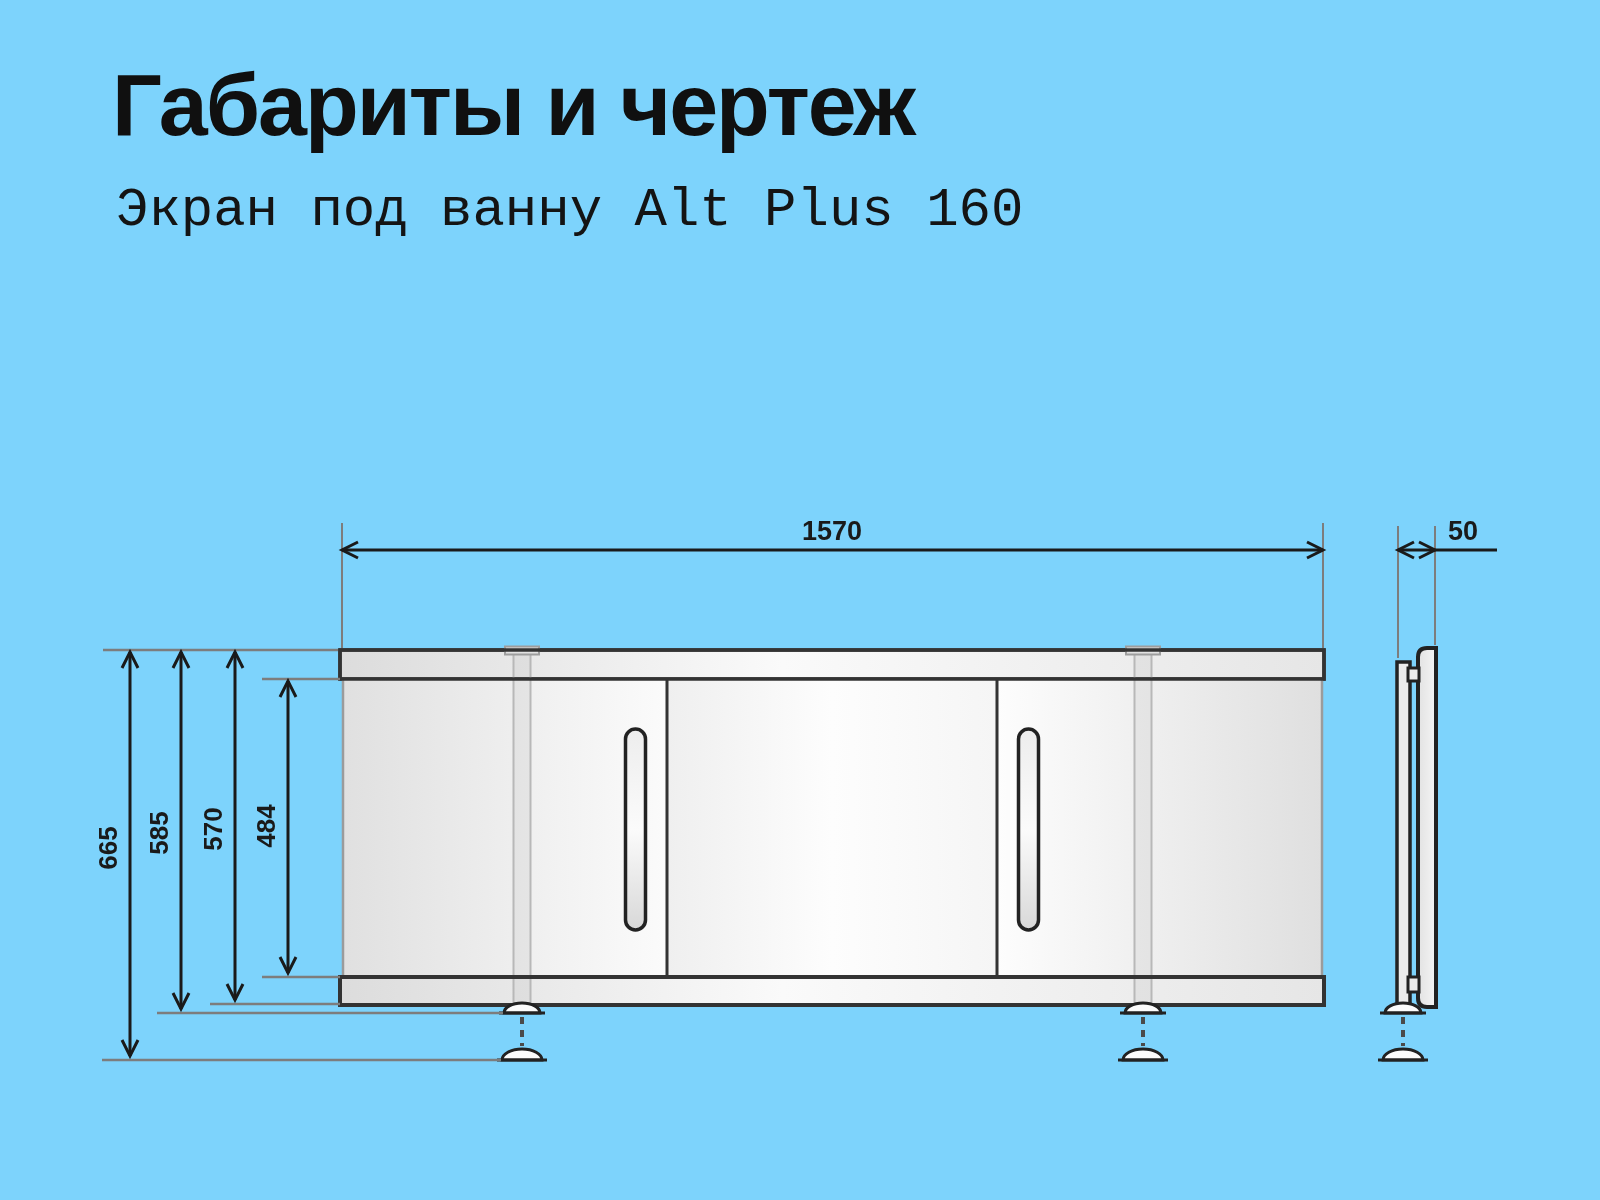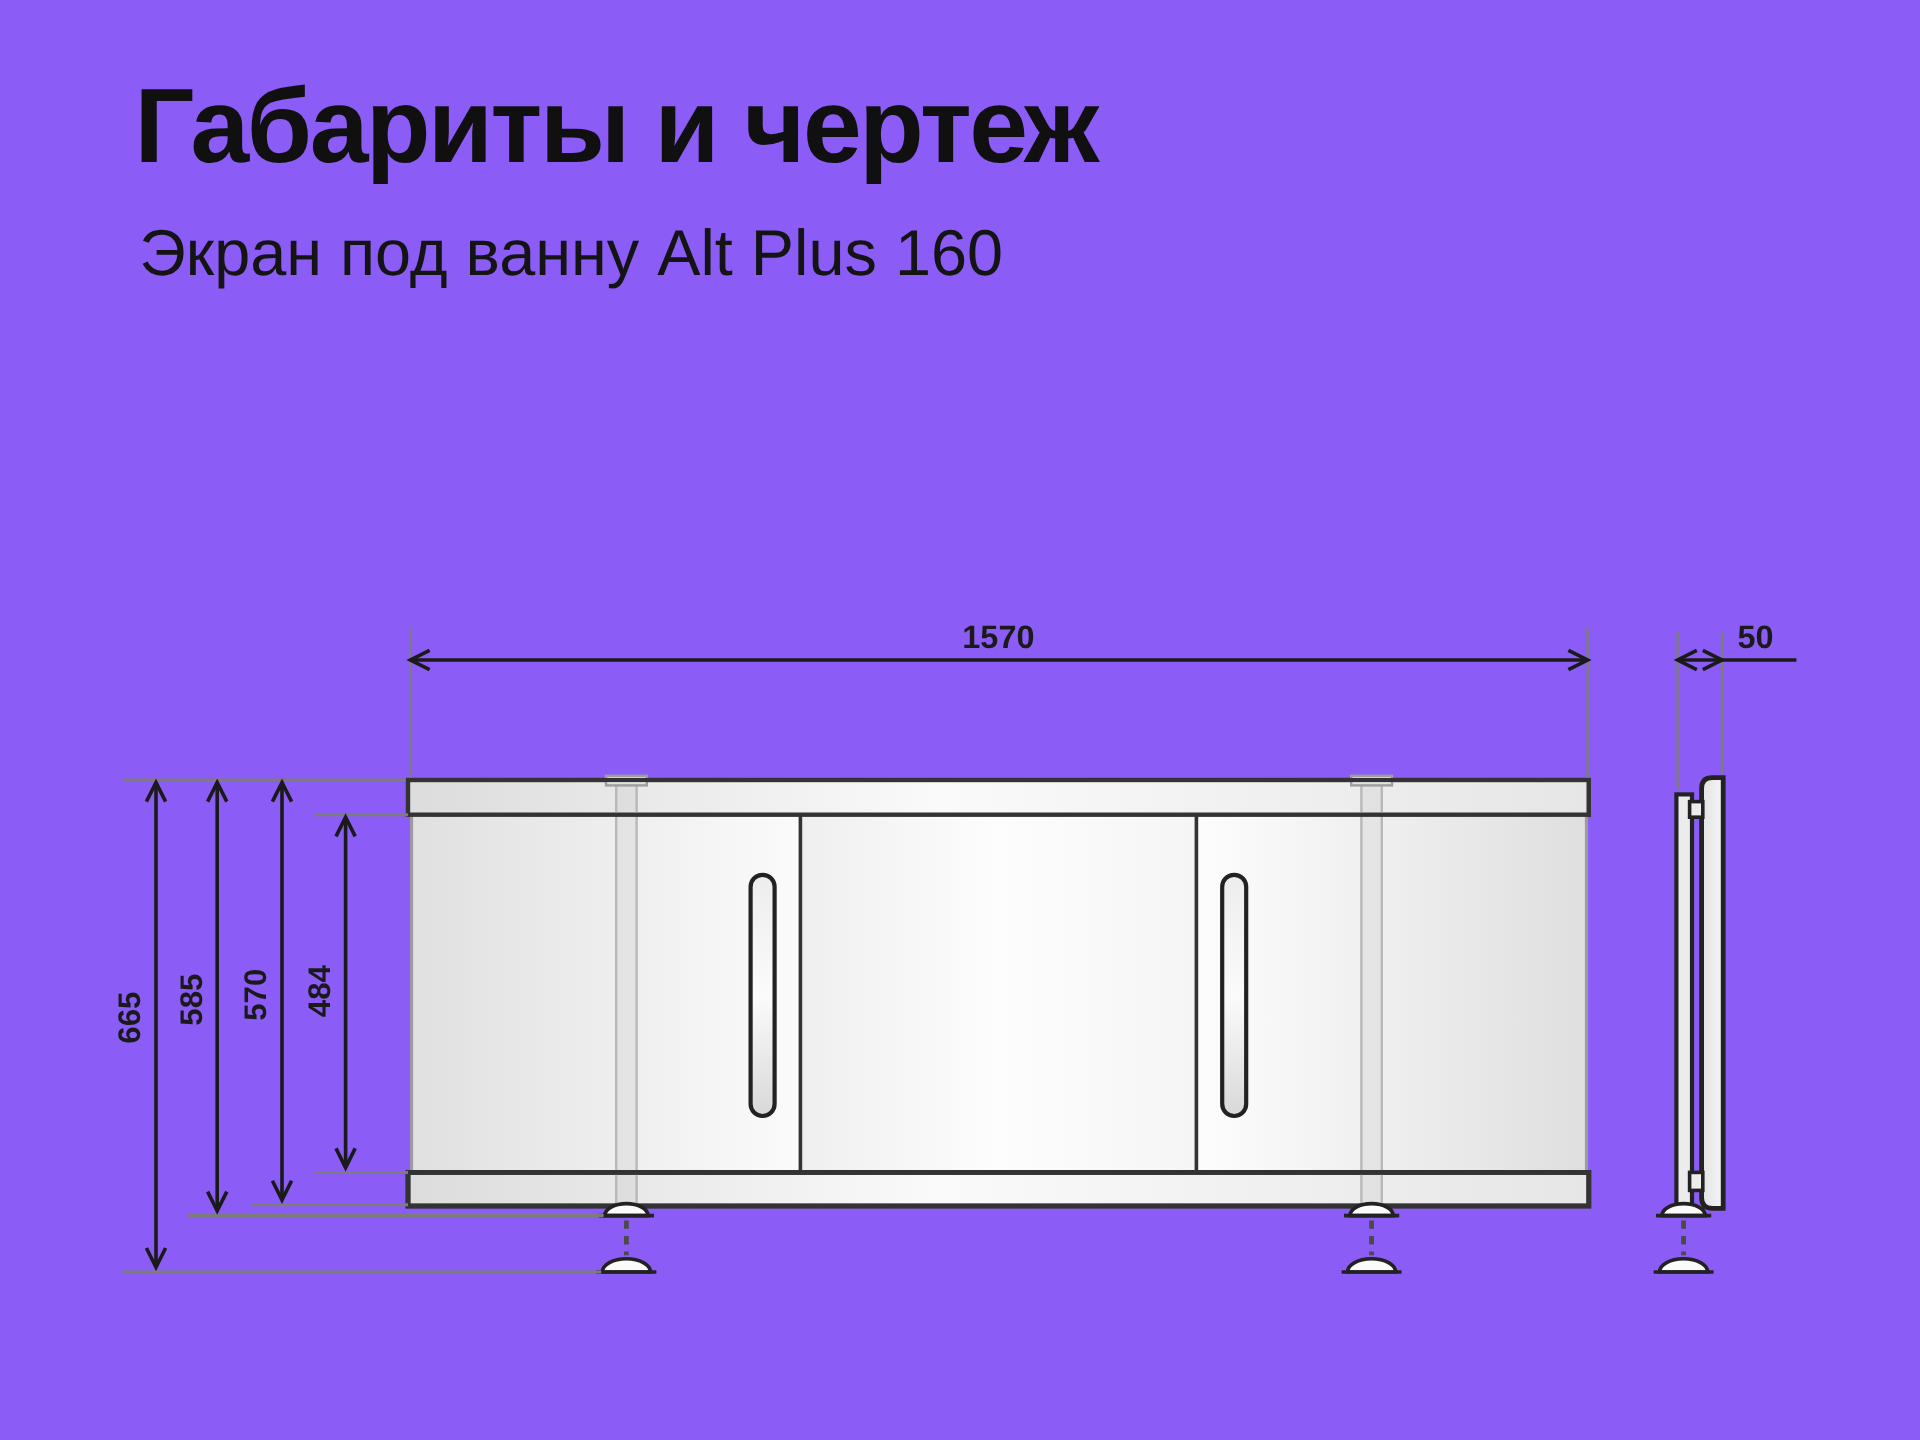--- a/index.html
+++ b/index.html
@@ -1,28 +1,28 @@
 <!DOCTYPE html>
 <html><head>
 <meta charset="utf-8">
 <style>
   html,body{margin:0;padding:0;background:#ffffff;}
   .canvas{
-    position:relative;width:1600px;height:1200px;background:#8b5cf6;
+    position:relative;width:1600px;height:1200px;background:#7dd3fc;
     overflow:hidden;font-family:"Liberation Sans", sans-serif;
   }
   .title{
     position:absolute;left:112px;top:54px;margin:0;
     font-size:88px;font-weight:700;letter-spacing:-2px;color:#101010;
     font-family:"Liberation Sans", sans-serif;white-space:nowrap;
   }
   .subtitle{
     position:absolute;left:116px;top:180px;margin:0;
     font-size:54px;font-weight:400;color:#141414;white-space:nowrap;
-    font-family:Liberation Sans, sans-serif;
+    font-family:Liberation Mono, monospace;
   }
   svg.drawing{position:absolute;left:0;top:0;}
   text.dim{font-family:"Liberation Sans", sans-serif;font-size:27px;font-weight:700;fill:#1a1a1a;}
   text.dimv{font-family:"Liberation Sans", sans-serif;font-size:26px;font-weight:700;fill:#1a1a1a;}
 </style>
 </head>
 <body>
 
 <div class="canvas">
 

